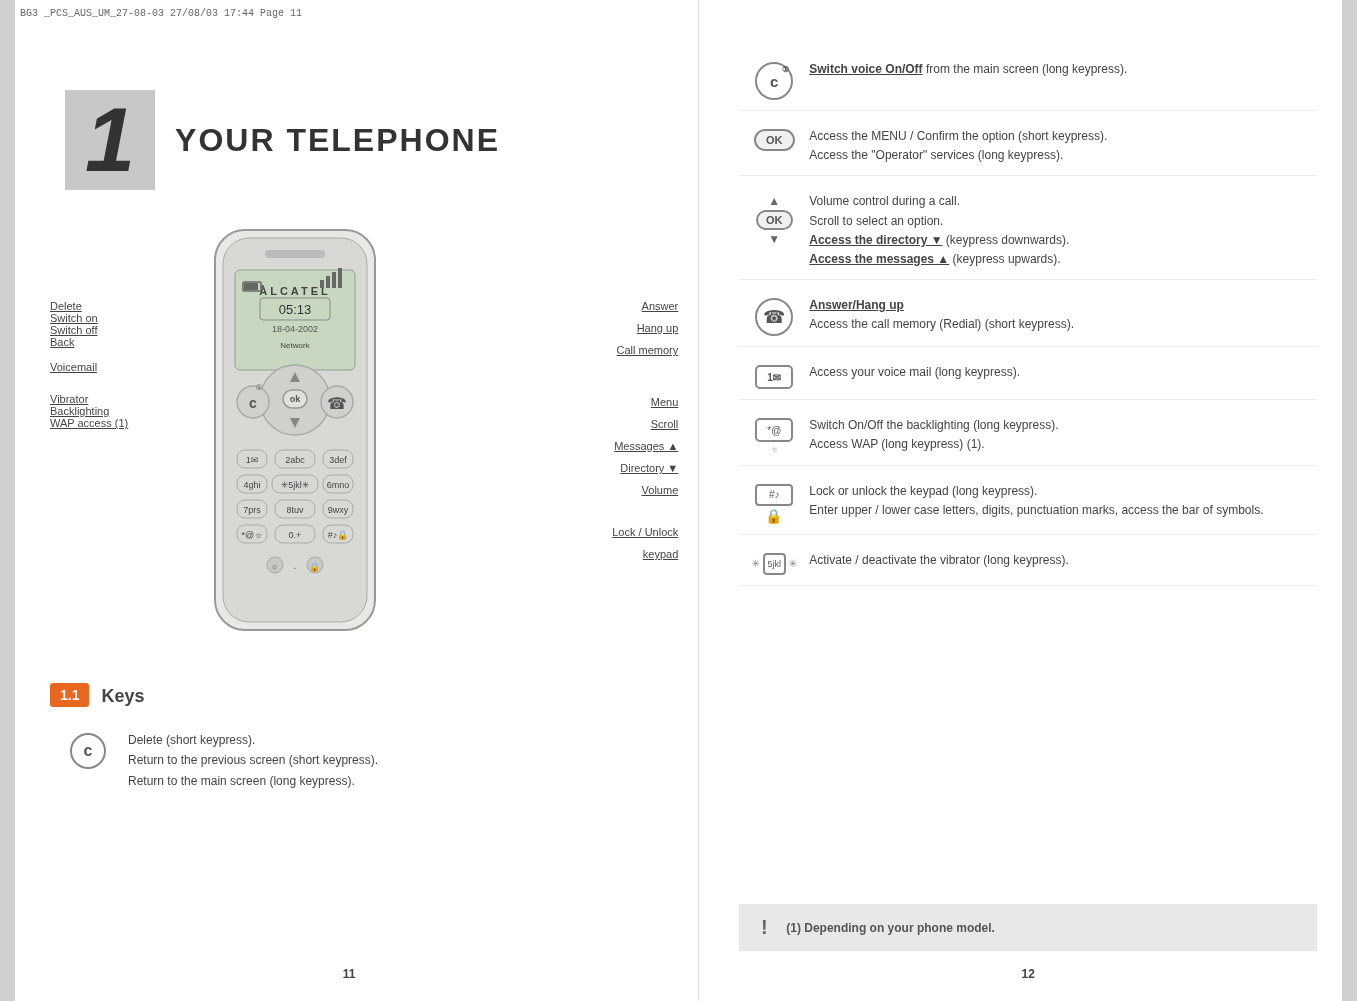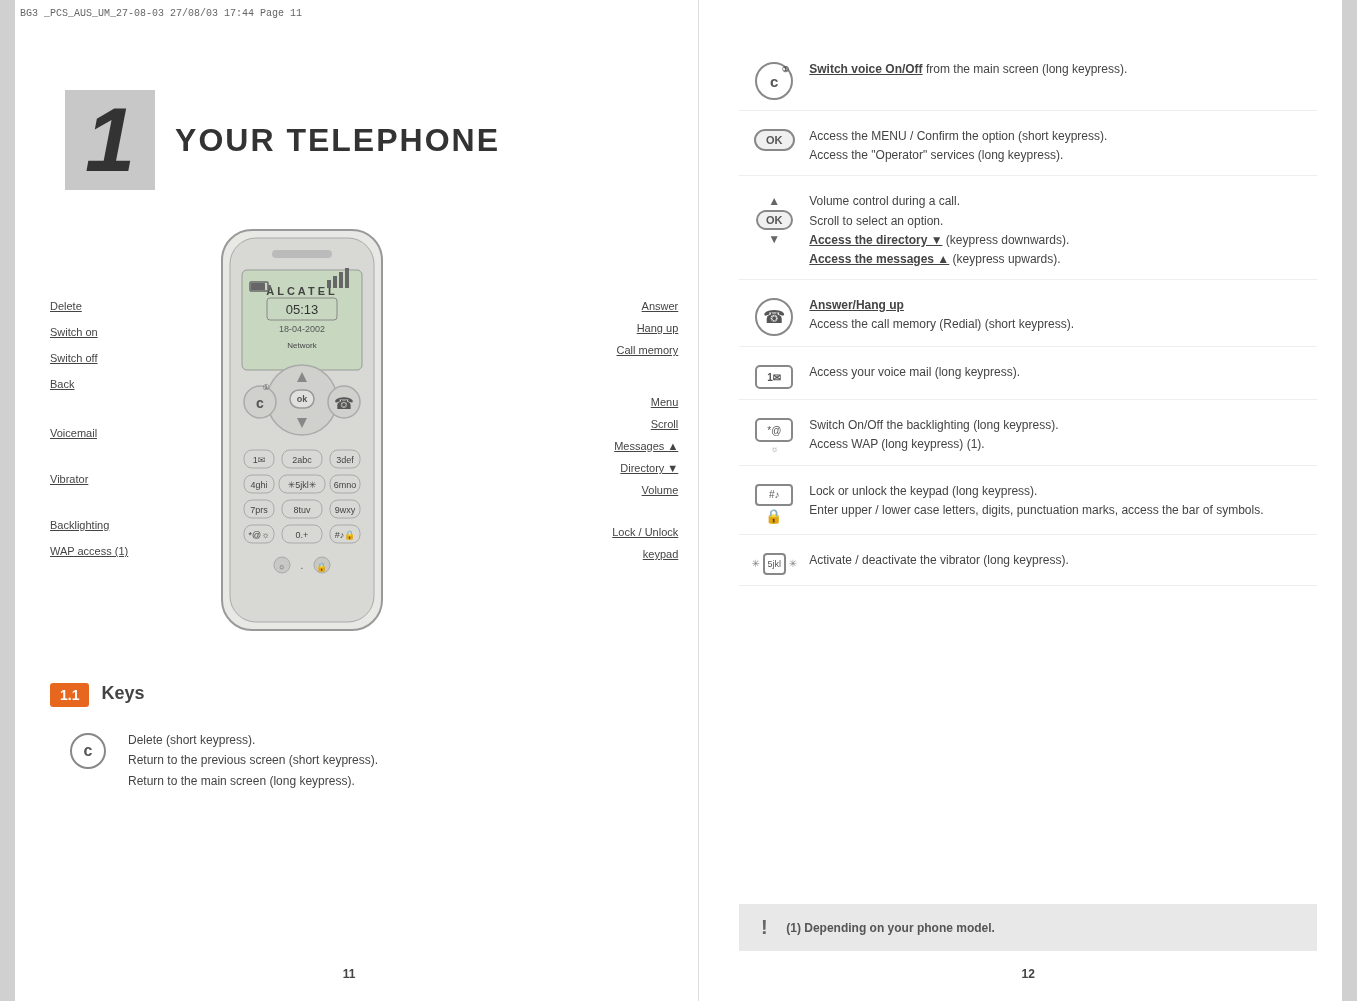--- a/index.html
+++ b/index.html
@@ -92,21 +92,21 @@
       font-size: 11px;
       color: #444;
       text-decoration: underline;
       cursor: pointer;
       white-space: nowrap;
     }
 
     
     .section-header {
       display: flex;
-      align-items: flex-start;
+      align-items: flex-end;
       gap: 12px;
       margin-top: 20px;
       margin-bottom: 15px;
       background: white;
       padding: 8px 0;
     }
 
     .section-badge {
       background: #e8671e;
       color: white;
@@ -371,32 +371,32 @@
 
     <div class="page-meta">BG3 _PCS_AUS_UM_27-08-03   27/08/03   17:44   Page 11</div>
 
     <div class="chapter-header" style="margin-left:30px; margin-top:60px;">
       <div class="chapter-number" style="font-size:90px; background:#c8c8c8; color:#333; padding:5px 20px; font-style:italic; font-weight:900;">1</div>
       <div class="chapter-title">YOUR TELEPHONE</div>
     </div>
 
     <div class="phone-diagram-area" style="margin-left:30px; position:relative; height:450px;">
 
-      <div style="position:absolute; left:0; top:80px; display:flex; flex-direction:column; gap:14px;">
+      <div style="position:absolute; left:0; top:80px; display:flex; flex-direction:column; ">
         <span class="label-item">Delete</span>
         <span class="label-item">Switch on</span>
         <span class="label-item">Switch off</span>
         <span class="label-item">Back</span>
-        <span class="label-item" style="margin-top:23px;">Voicemail</span>
+        <span class="label-item" style="margin-top:13px;">Voicemail</span>
         <span class="label-item" style="margin-top:20px;">Vibrator</span>
-        <span class="label-item" style="margin-top:20px;">Backlighting</span>
+        <span class="label-item" style="">Backlighting</span>
         <span class="label-item">WAP access (1)</span>
       </div>
 
-      <div style="position:absolute; left:132px; top:0; width:240px;">
+      <div style="position:absolute; left:125px; top:0; width:240px;">
         <svg width="240" height="430" viewBox="0 0 240 430">
 
           <rect x="40" y="10" width="160" height="400" rx="30" ry="30" fill="#e8e8e4" stroke="#999" stroke-width="2"></rect>
 
           <rect x="48" y="18" width="144" height="384" rx="26" ry="26" fill="#d8d8d4" stroke="#aaa" stroke-width="1"></rect>
 
           <rect x="60" y="50" width="120" height="100" rx="5" ry="5" fill="#c8d8c0" stroke="#999" stroke-width="1"></rect>
 
           <rect x="90" y="30" width="60" height="8" rx="4" fill="#bbb"></rect>
 

